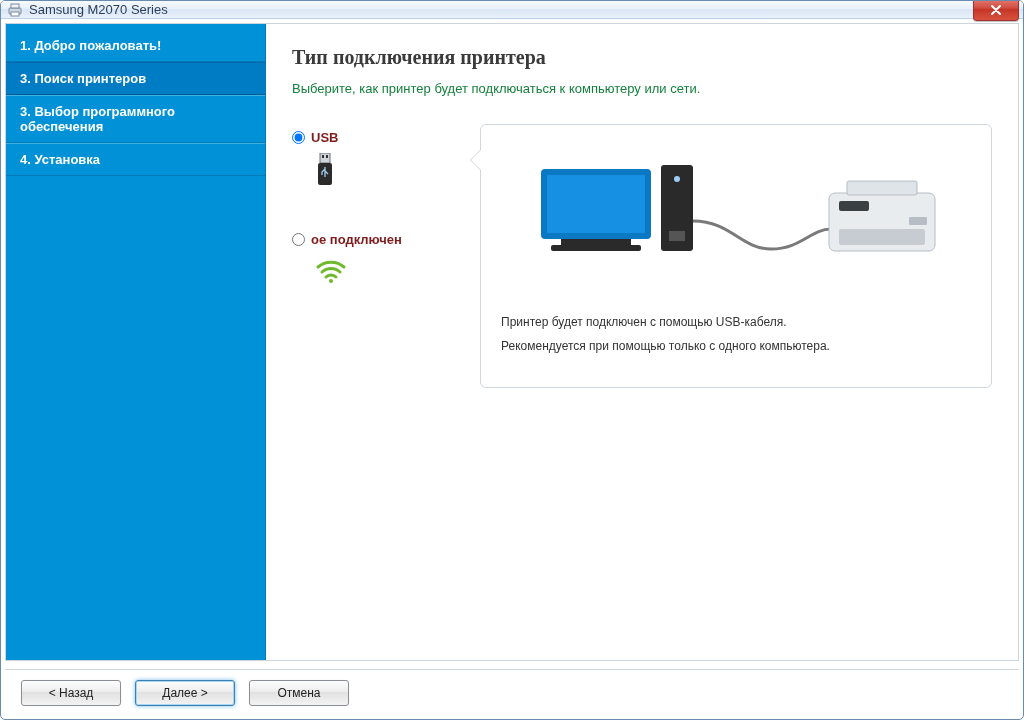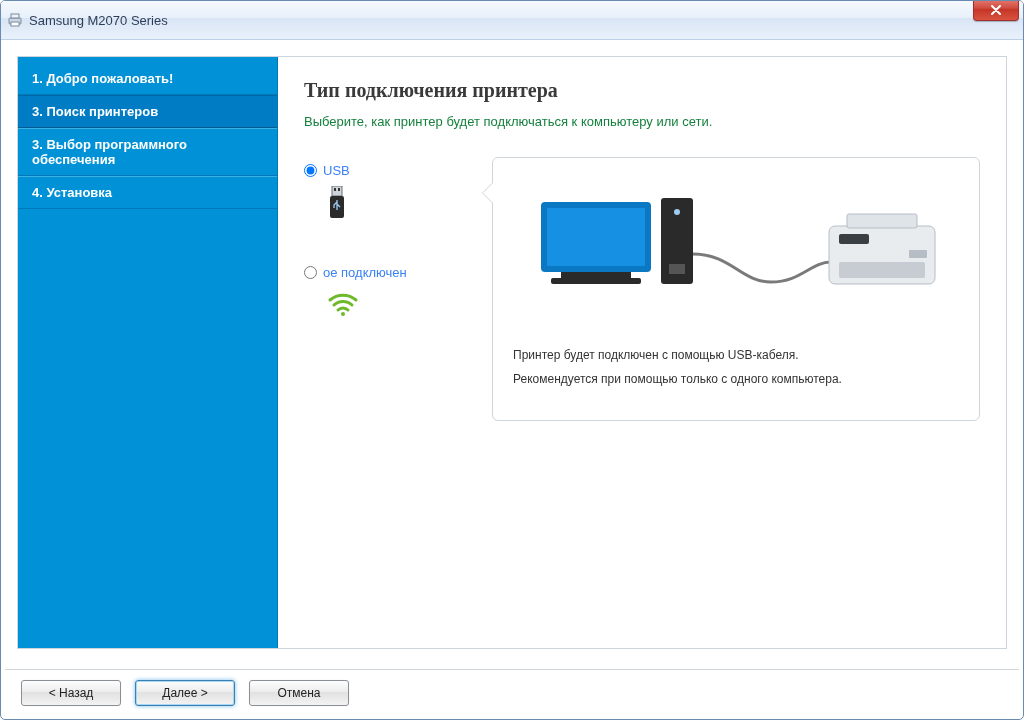--- a/index.html
+++ b/index.html
@@ -1,39 +1,39 @@
 <!DOCTYPE html>
 <html><head>
 <meta charset="utf-8">
 <style>
   html,body{margin:0;padding:0;font-family:"Segoe UI",Tahoma,Arial,sans-serif;font-size:13px;color:#222;background:#fff}
   *{box-sizing:border-box}
   .window{width:1024px;height:720px;border:1px solid #6a8bb0;border-radius:5px;overflow:hidden;display:flex;flex-direction:column;background:#fff}
   
-  .titlebar{height:39px;background:linear-gradient(#f6fafd,#e7effa 45%,#d9e5f5 46%,#e9f1fb);border-bottom:1px solid #bcd0e8;display:flex;align-items:center;padding:0 6px;position:relative}
+  .titlebar{height:18px;background:linear-gradient(#f6fafd,#e7effa 45%,#d9e5f5 46%,#e9f1fb);border-bottom:1px solid #bcd0e8;display:flex;align-items:center;padding:0 6px;position:relative}
   .titlebar .tb-icon{width:16px;height:16px;margin-right:6px}
   .titlebar .tb-title{color:#2d3e58;font-size:13px}
   .tb-btns{position:absolute;right:4px;top:-2px;display:flex}
   .tb-close{width:46px;height:22px;border:1px solid #9f3030;border-top:none;border-radius:0 0 4px 4px;background:linear-gradient(#e67a70,#cf4b3e 45%,#c33425 46%,#d9523f);box-shadow:0 1px 1px rgba(0,0,0,.25);display:flex;align-items:center;justify-content:center}
   .tb-close svg{display:block}
   
-  .body{flex:1;display:flex;margin:16px;border:1px solid #ccd4dc;background:#fff}
+  .body{flex:1;display:flex;margin:4px;border:1px solid #ccd4dc;background:#fff}
   .sidebar{width:260px;background:#0091d6;border-right:1px solid #0079b9;color:#fff;padding-top:6px}
   .step{padding:8px 14px;border-top:1px solid #3cb1e2;border-bottom:1px solid #0079b9;font-size:13px;font-weight:bold}
   .step.first{border-top:none}
   .step.active{background:#007cc5;border-top-color:#0068a9;border-bottom-color:#005a94}
   .main{flex:1;padding:16px 26px 10px 26px;display:flex;flex-direction:column}
   .h1{font-family:Liberation Serif, serif;font-size:20px;font-weight:bold;color:#3a3a3a;margin:6px 0 12px}
   .subtitle{font-size:13px;color:#15803d;margin-bottom:28px}
   .content{display:flex;gap:28px}
   .options{width:160px;display:flex;flex-direction:column;gap:40px;padding-top:6px}
   .opt{display:flex;flex-direction:column;align-items:flex-start}
   .opt-row{display:flex;align-items:center;gap:6px}
   .opt-row input{margin:0}
-  .opt-label{font-weight:normal;font-size:13px;color:#3b82f6}
+  .opt-label{font-weight:bold;font-size:13px;color:#7f1d1d}
   .opt-illu{margin:8px 0 0 22px}
   .panel{flex:1;border:1px solid #cfd6dc;border-radius:6px;padding:16px 20px 24px;position:relative}
   .panel:before{content:"";position:absolute;left:-11px;top:24px;width:0;height:0;border-top:11px solid transparent;border-bottom:11px solid transparent;border-right:11px solid #cfd6dc}
   .panel:after{content:"";position:absolute;left:-10px;top:25px;width:0;height:0;border-top:10px solid transparent;border-bottom:10px solid transparent;border-right:10px solid #fff}
   .diagram{height:150px;display:flex;align-items:center;justify-content:center;margin-bottom:24px}
   .desc{font-size:12px;color:#333;margin:10px 0}
   
   .footer{height:46px;border-top:1px solid #cfd6dc;display:flex;align-items:center;gap:14px;padding:0 16px;margin:4px}
   .btn{min-width:100px;height:26px;border:1px solid #8a8f95;border-radius:3px;background:linear-gradient(#fdfdfd,#ececec 46%,#e1e1e1 47%,#f3f3f3);font-size:12px;display:flex;align-items:center;justify-content:center;color:#222;box-shadow:0 0 2px rgba(0,0,0,.05)}
   .btn.default{border-color:#3c7fb1;box-shadow:0 0 0 1px #a8d6f5 inset,0 0 4px #79bde9}

